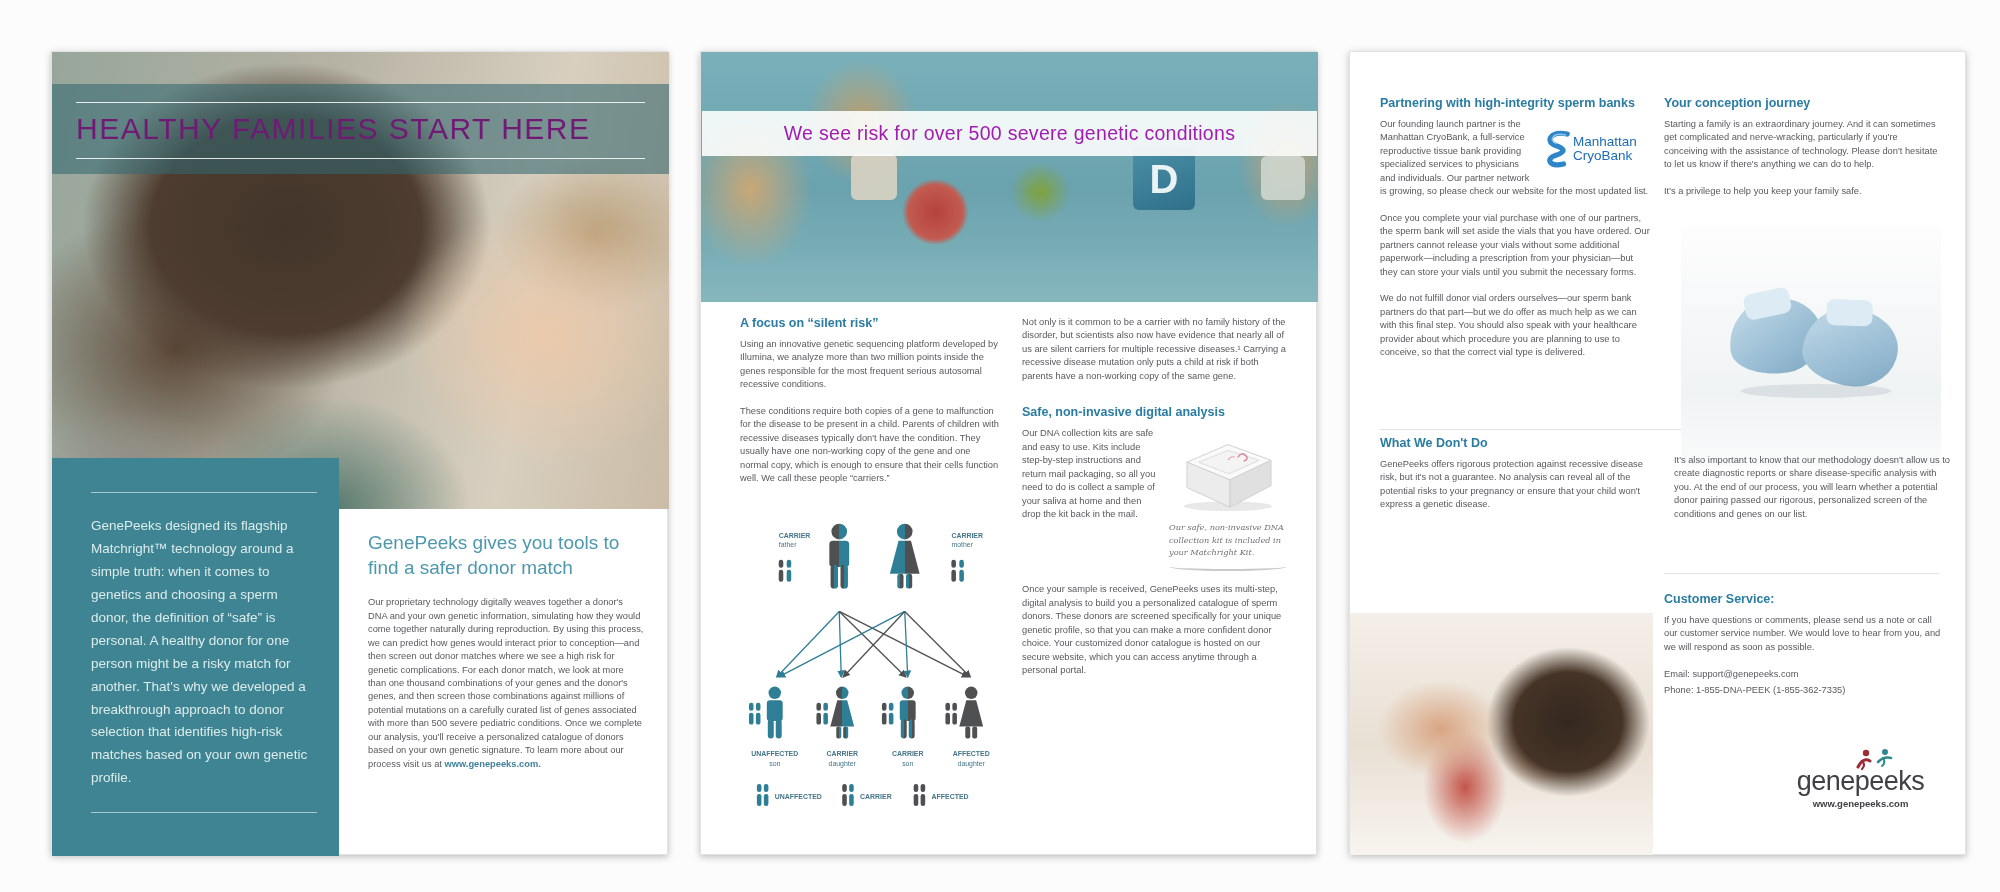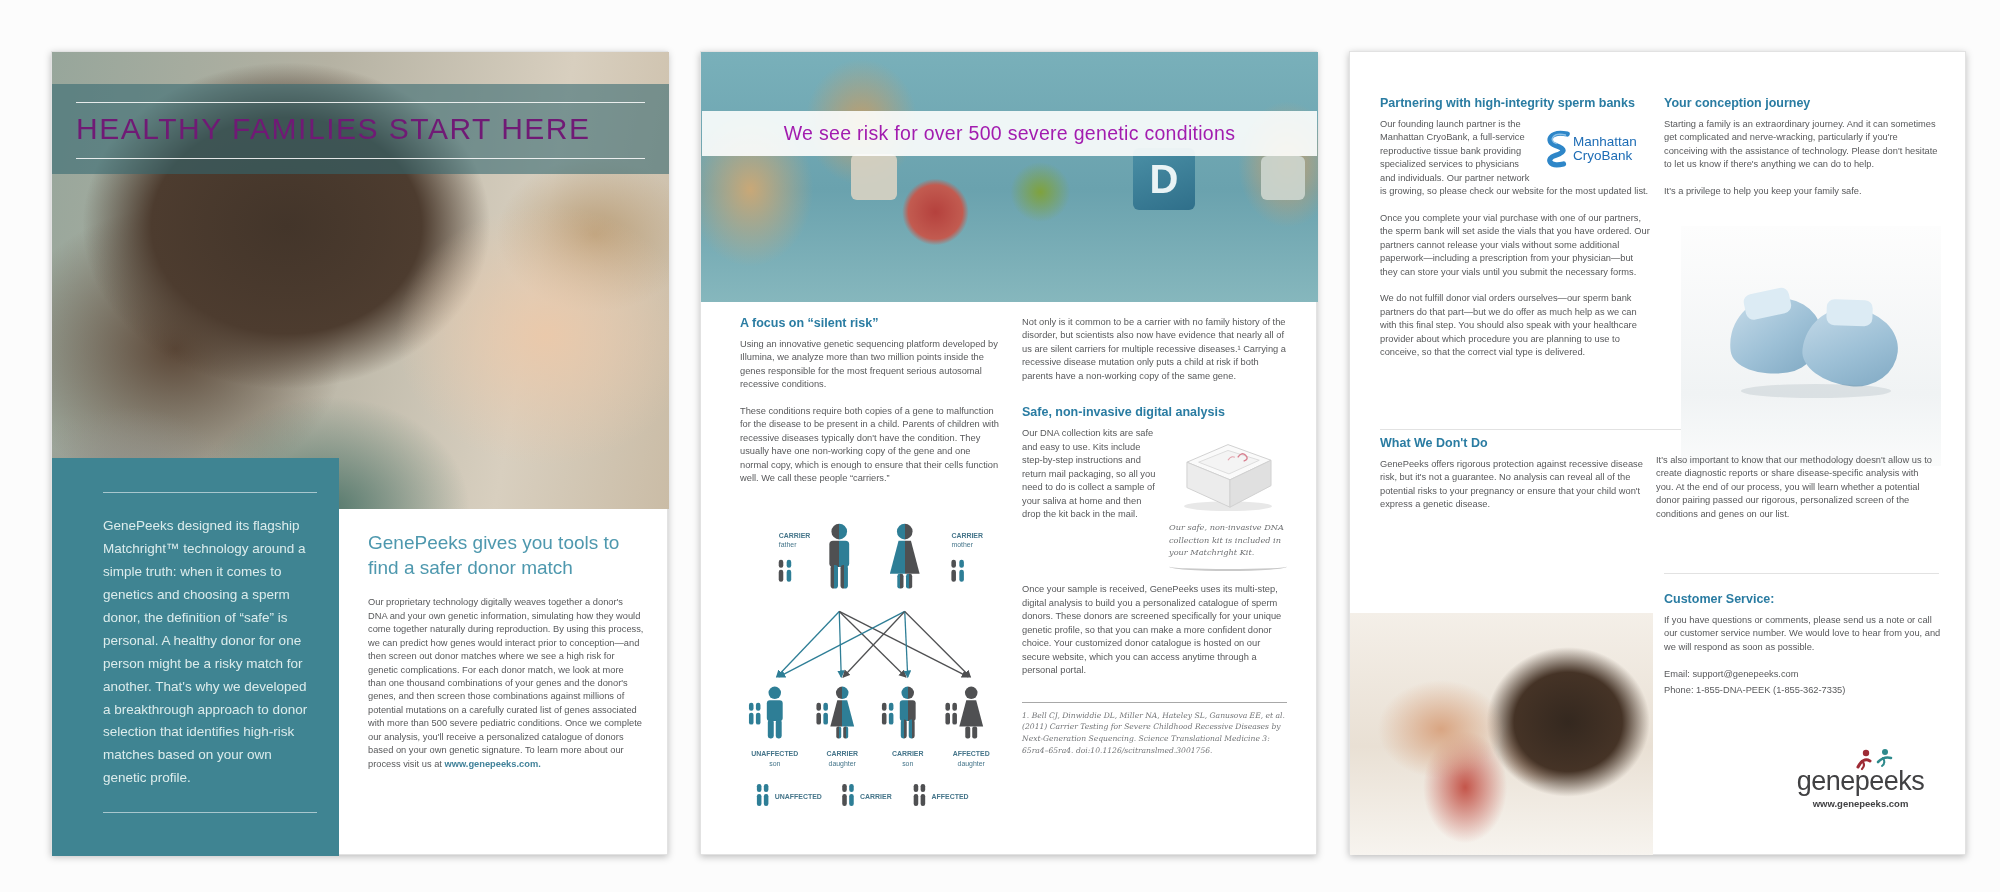--- a/index.html
+++ b/index.html
@@ -23,21 +23,21 @@
       radial-gradient(ellipse 140px 110px at 88% 40%, #bb9f79 0%, rgba(187,159,121,0) 70%),
       radial-gradient(ellipse 300px 240px at 38% 38%, #43352a 0%, #4d3c2f 45%, rgba(77,60,47,0) 68%),
       radial-gradient(ellipse 260px 220px at 20% 65%, #5b4737 0%, rgba(91,71,55,0) 65%),
       linear-gradient(100deg, #97a69b 0%, #b5b2a3 40%, #d8cfbf 75%, #cabca6 100%);}
   .banner1{position:absolute;left:0;top:32px;width:617px;height:90px;background:rgba(52,104,112,.58);
     display:flex;flex-direction:column;justify-content:center;}
   .banner1 .rule-top{position:absolute;left:24px;right:24px;top:18px;height:1px;background:rgba(255,255,255,.85);}
   .banner1 .rule-bot{position:absolute;left:24px;right:24px;bottom:15px;height:1px;background:rgba(255,255,255,.85);}
   .title1{color:#701a75;font-size:30px;font-weight:400;letter-spacing:1.5px;padding-left:24px;}
   .introBox{position:absolute;left:0;top:406px;width:287px;height:398px;background:#3f8492;
-    padding:34px 22px 0 51px;box-sizing:border-box;}
+    padding:34px 22px 0 39px;box-sizing:border-box;}
   .introBox .txt{font-size:13.5px;line-height:1.7;color:#dcecec;margin:22px 0;}
   .col1{position:absolute;left:316px;top:478px;width:276px;}
   .col1 h2{font-size:19px;font-weight:400;color:#4e98ae;line-height:1.32;margin:0 0 16px 0;}
   .link-bold{font-weight:bold;color:#41829a;}
 
   
   .photo2{position:absolute;left:0;top:0;width:617px;height:250px;
     background:
       radial-gradient(circle 45px at 38% 64%, #b5413d 0%, #c25b50 60%, rgba(194,91,80,0) 74%),
       radial-gradient(circle 40px at 55% 56%, #7fa23d 0%, rgba(127,162,61,0) 75%),
@@ -64,21 +64,21 @@
   .kit-caption{font-family:"DejaVu Serif",serif;font-style:italic;font-size:8.2px;line-height:1.5;
     color:#6f7173;margin:2px 0 4px 0;}
   .kit-swoosh{height:7px;border-bottom:2px solid #c9c9c9;border-radius:50%;}
   .p2-footnote{margin-top:24px;border-top:1px solid #a8a8a8;padding-top:7px;
     font-family:"DejaVu Serif",serif;font-style:italic;font-size:7.6px;line-height:1.55;color:#737577;}
 
   
   .p3-left{position:absolute;left:30px;top:44px;width:273px;}
   .p3-right{position:absolute;left:314px;top:44px;width:277px;}
   .p3-left2{position:absolute;left:30px;top:384px;width:273px;}
-  .p3-right2{position:absolute;left:306px;top:402px;width:277px;}
+  .p3-right2{position:absolute;left:324px;top:402px;width:277px;}
   .p3-right3{position:absolute;left:314px;top:540px;width:277px;}
   .p3-div1{position:absolute;left:30px;right:26px;top:377px;border-top:1px solid #e2e2e2;}
   .p3-div2{position:absolute;left:314px;right:26px;top:521px;border-top:1px solid #e2e2e2;}
   .mcb-logo{float:right;width:110px;height:50px;margin:6px 0 6px 10px;display:flex;align-items:center;gap:2px;}
   .mcb-text{font-size:13.5px;line-height:1.05;color:#1d6cb5;}
   .photo-booties{position:absolute;left:331px;top:174px;width:260px;height:240px;
     background:linear-gradient(180deg,#fdfdfd 0%,#f0f3f4 70%,#fafbfb 100%);}
   .bootie{position:absolute;background:linear-gradient(150deg,#c6dbe9 0%,#9dc0d6 55%,#7fa8c2 100%);}
   .bootie.b1{left:48px;top:72px;width:92px;height:76px;border-radius:50% 50% 42% 58%/62% 48% 52% 38%;transform:rotate(-8deg);}
   .bootie.b2{left:122px;top:82px;width:95px;height:78px;border-radius:48% 52% 45% 55%/60% 50% 50% 40%;transform:rotate(6deg);}
@@ -247,21 +247,20 @@
             <polygon points="104,34 62,54 62,82 104,60" fill="#e0e0e0" stroke="#d0d0d0" stroke-width="1"></polygon>
             <polygon points="30,36 60,24 92,34 61,48" fill="#f4f4f4" stroke="#dcdcdc" stroke-width="1"></polygon>
             <path d="M70,31 q4,-6 8,-2 q4,4 -2,6" stroke="#d87f8f" fill="none" stroke-width="1.4"></path>
             <path d="M60,34 q3,-5 7,-3" stroke="#e3a3ae" fill="none" stroke-width="1.2"></path>
           </svg>
           <p class="kit-caption">Our safe, non-invasive DNA collection kit is included in your Matchright Kit.</p>
           <div class="kit-swoosh"></div>
         </div>
       </div>
       <p class="body-p" style="margin-top:12px;">Once your sample is received, GenePeeks uses its multi-step, digital analysis to build you a personalized catalogue of sperm donors. These donors are screened specifically for your unique genetic profile, so that you can make a more confident donor choice. Your customized donor catalogue is hosted on our secure website, which you can access anytime through a personal portal.</p>
-      <div class="p2-footnote">1. Bell CJ, Dinwiddie DL, Miller NA, Hateley SL, Ganusova EE, et al. (2011) Carrier Testing for Severe Childhood Recessive Diseases by Next-Generation Sequencing. Science Translational Medicine 3: 65ra4–65ra4. doi:10.1126/scitranslmed.3001756.</div>
     </div>
   </div>
 
   <div class="page" id="page3">
     <div class="p3-left">
       <h3 class="h-blue">Partnering with high-integrity sperm banks</h3>
       <div>
         <div class="mcb-logo">
           <svg width="28" height="42" viewBox="0 0 30 42">
             <path d="M26,5 C8,1 2,13 13,17 C24,21 25,24 13,28 C3,31 6,41 22,37" fill="none" stroke="#2e86c8" stroke-width="5.5" stroke-linecap="round"></path>

